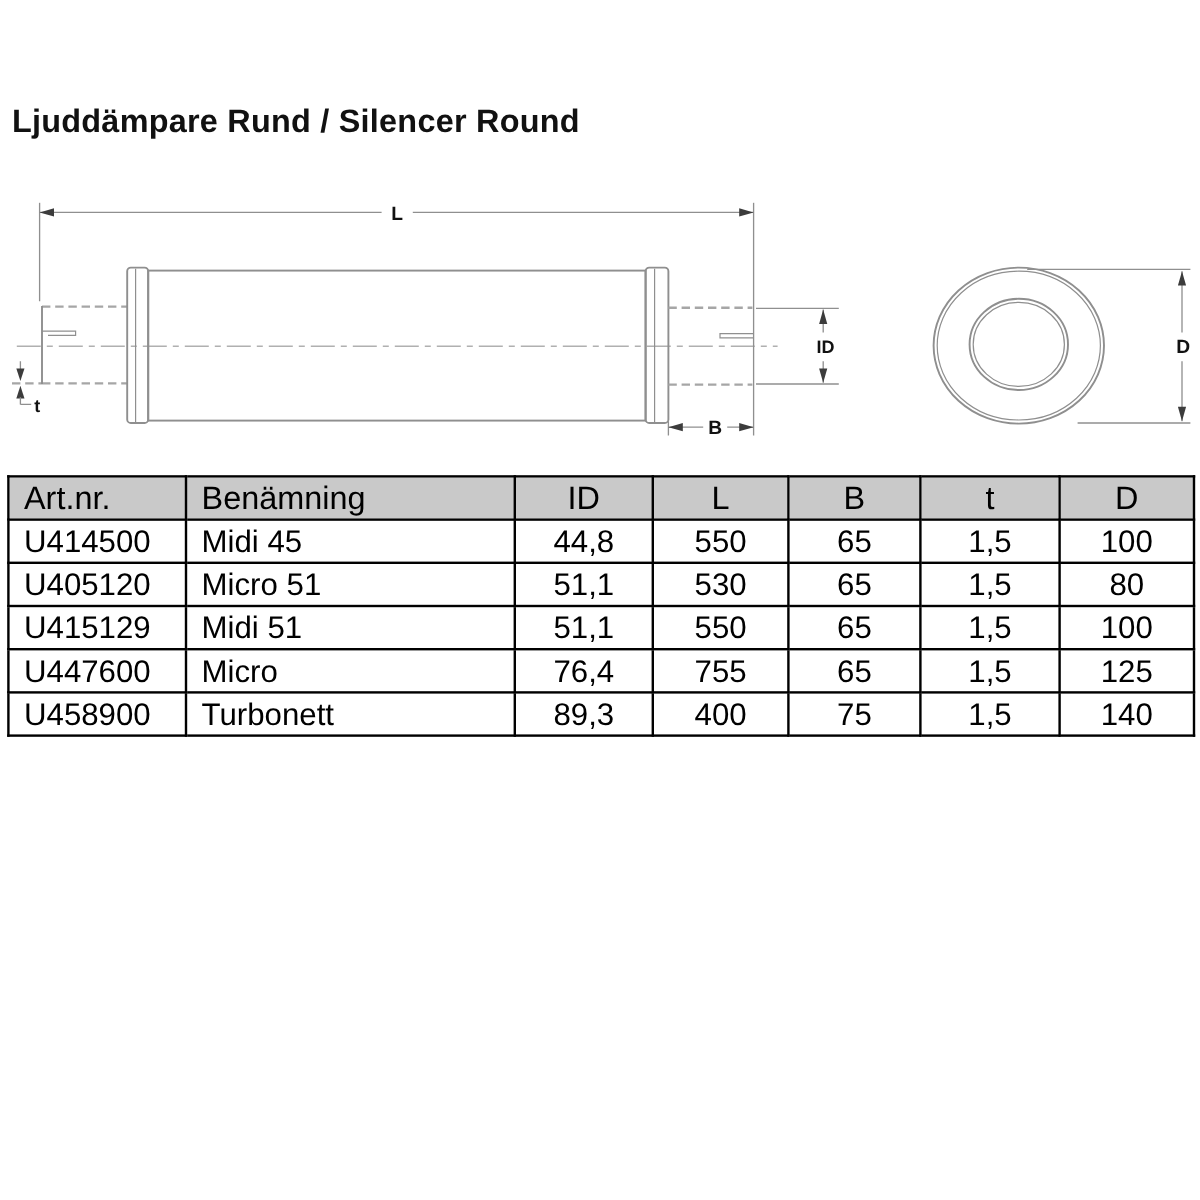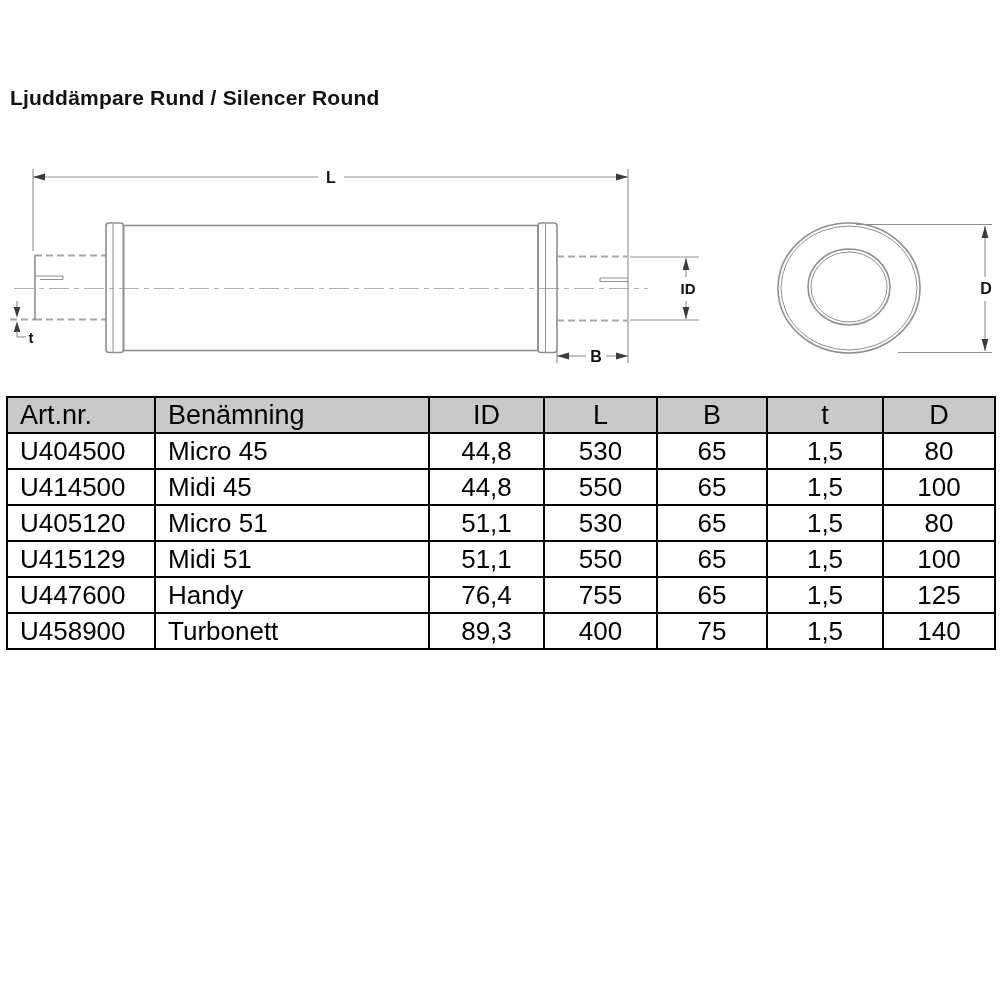--- a/index.html
+++ b/index.html
@@ -2,21 +2,21 @@
 <html><head>
 <meta charset="utf-8">
 <style>
   * { margin:0; padding:0; box-sizing:border-box; }
   html,body { background:#ffffff; }
   body { font-family:"Liberation Sans", sans-serif; color:#000; }
   .page { position:relative; width:1000px; height:1000px; background:#fff; overflow:hidden; }
 
   .doc-title {
     position:absolute; left:10px; top:86px;
-    font-size:21px; font-weight:bold; letter-spacing:0.2px; color:#111;
+    font-size:27px; font-weight:bold; letter-spacing:0.2px; color:#111;
   }
 
   svg.drawing { position:absolute; left:0; top:0; width:1000px; height:392px; }
   svg .ln   { stroke:#8f8f8f; stroke-width:1.6; fill:none; }
   svg .thin { stroke:#8f8f8f; stroke-width:1;   fill:none; }
   svg .dash { stroke:#a6a6a6; stroke-width:2;   fill:none; stroke-dasharray:7 4; }
   svg .cl   { stroke:#b0b0b0; stroke-width:1.2; fill:none; stroke-dasharray:20 5 5 5; }
   svg .dim  { stroke:#8f8f8f; stroke-width:1.1; fill:none; }
   svg .arrow{ fill:#3c3c3c; stroke:none; }
   svg text  { font-family:"Liberation Sans", sans-serif; font-weight:bold; fill:#111; }
@@ -144,29 +144,20 @@
           <th class="left">Benämning</th>
           <th class="center">ID</th>
           <th class="center">L</th>
           <th class="center">B</th>
           <th class="center">t</th>
           <th class="center">D</th>
         </tr>
     </thead>
     <tbody id="table-body">
         <tr>
-          <td class="left">U404500</td>
-          <td class="left">Micro 45</td>
-          <td class="center">44,8</td>
-          <td class="center">530</td>
-          <td class="center">65</td>
-          <td class="center">1,5</td>
-          <td class="center">80</td>
-        </tr>
-        <tr>
           <td class="left">U414500</td>
           <td class="left">Midi 45</td>
           <td class="center">44,8</td>
           <td class="center">550</td>
           <td class="center">65</td>
           <td class="center">1,5</td>
           <td class="center">100</td>
         </tr>
         <tr>
           <td class="left">U405120</td>
@@ -181,21 +172,21 @@
           <td class="left">U415129</td>
           <td class="left">Midi 51</td>
           <td class="center">51,1</td>
           <td class="center">550</td>
           <td class="center">65</td>
           <td class="center">1,5</td>
           <td class="center">100</td>
         </tr>
         <tr>
           <td class="left">U447600</td>
-          <td class="left">Handy</td>
+          <td class="left">Micro</td>
           <td class="center">76,4</td>
           <td class="center">755</td>
           <td class="center">65</td>
           <td class="center">1,5</td>
           <td class="center">125</td>
         </tr>
         <tr>
           <td class="left">U458900</td>
           <td class="left">Turbonett</td>
           <td class="center">89,3</td>

